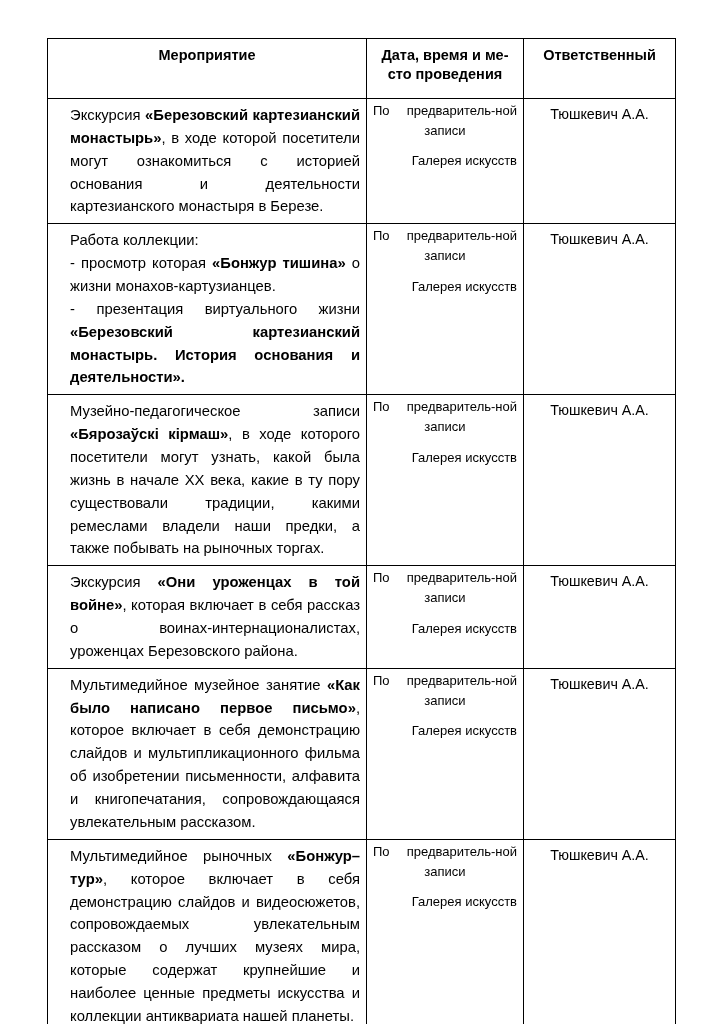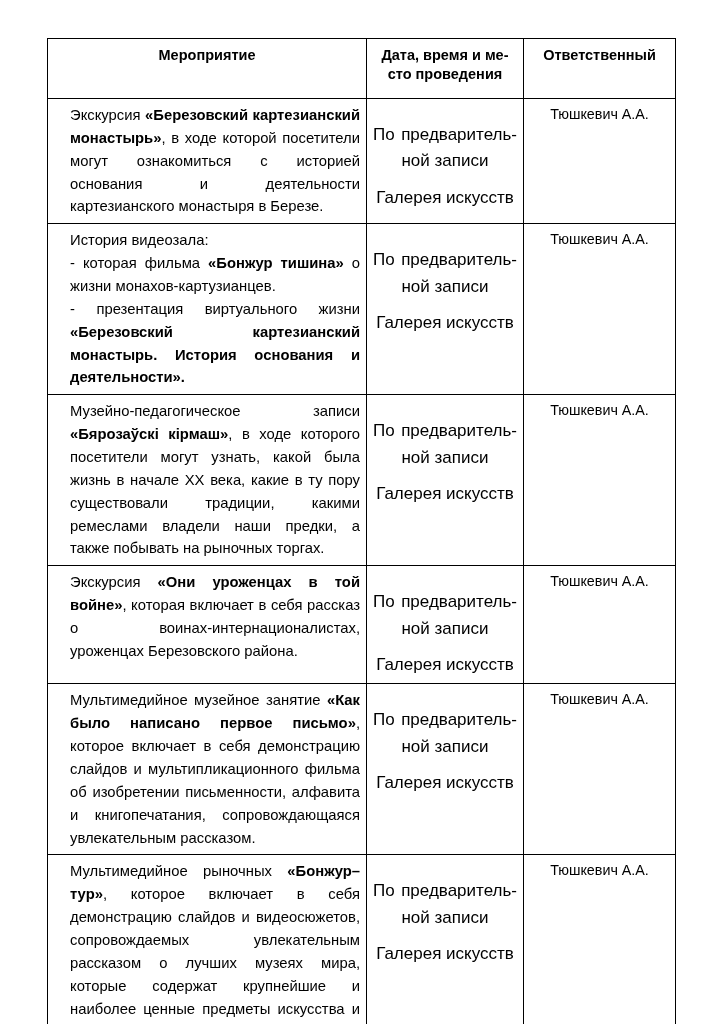--- a/index.html
+++ b/index.html
@@ -61,41 +61,41 @@
   td.cell-event {
     font-size: 14.8px;
     line-height: 1.545;
     text-align: justify;
     text-justify: inter-word;
     hyphens: manual;
     padding-top: 5px;
   }
 
   td.cell-datetime {
-    font-size: 17px;
+    font-size: 13px;
     line-height: 1.55;
     text-align: center;
-    padding-top: 23px;
+    padding-top: 2px;
   }
 
   td.cell-person {
     font-size: 14.3px;
     line-height: 1.55;
     text-align: center;
     padding-top: 4px;
   }
 
   .cell-datetime .dt-note {
     margin: 0;
     text-align: justify;
     text-align-last: center;
   }
   .cell-datetime .dt-place {
     margin: 10px 0 0 0;
-    text-align: center;
+    text-align: right;
   }
 
   .cell-event p {
     margin: 0;
   }
   .cell-event p + p {
     margin-top: 0;
   }
 
   .cell-event b,
@@ -140,22 +140,22 @@
             <p class="just"><span>Экскурсия </span><b>«Березовский картезианский монастырь»</b><span>, в ходе которой посетители могут ознакомиться с историей основания и деятельности картезианского монастыря в Березе.</span></p>
           </td>
           <td class="cell-datetime">
             <p class="dt-note">По предваритель-ной записи</p>
             <p class="dt-place">Галерея искусств</p>
           </td>
           <td class="cell-person">Тюшкевич А.А.</td>
         </tr>
         <tr>
           <td class="cell-event">
-            <p class="just"><span>История видеозала:</span></p>
-            <p class="just"><span> - которая фильма </span><b>«Бонжур тишина»</b><span> о жизни монахов-картузианцев.</span></p>
+            <p class="just"><span>Работа коллекции:</span></p>
+            <p class="just"><span> - просмотр которая </span><b>«Бонжур тишина»</b><span> о жизни монахов-картузианцев.</span></p>
             <p class="just"><span>- презентация виртуального жизни </span><b>«Березовский картезианский монастырь. История основания и деятельности».</b></p>
           </td>
           <td class="cell-datetime">
             <p class="dt-note">По предваритель-ной записи</p>
             <p class="dt-place">Галерея искусств</p>
           </td>
           <td class="cell-person">Тюшкевич А.А.</td>
         </tr>
         <tr>
           <td class="cell-event">

